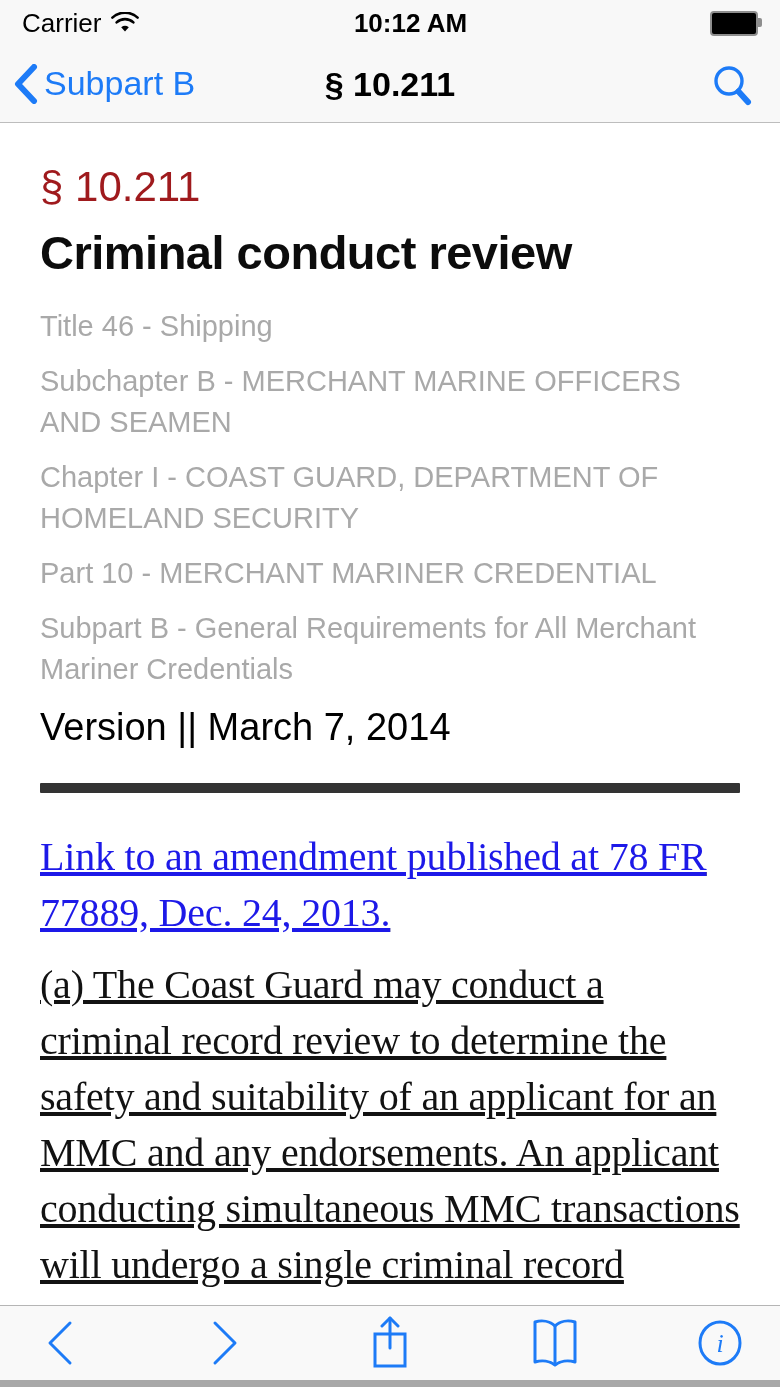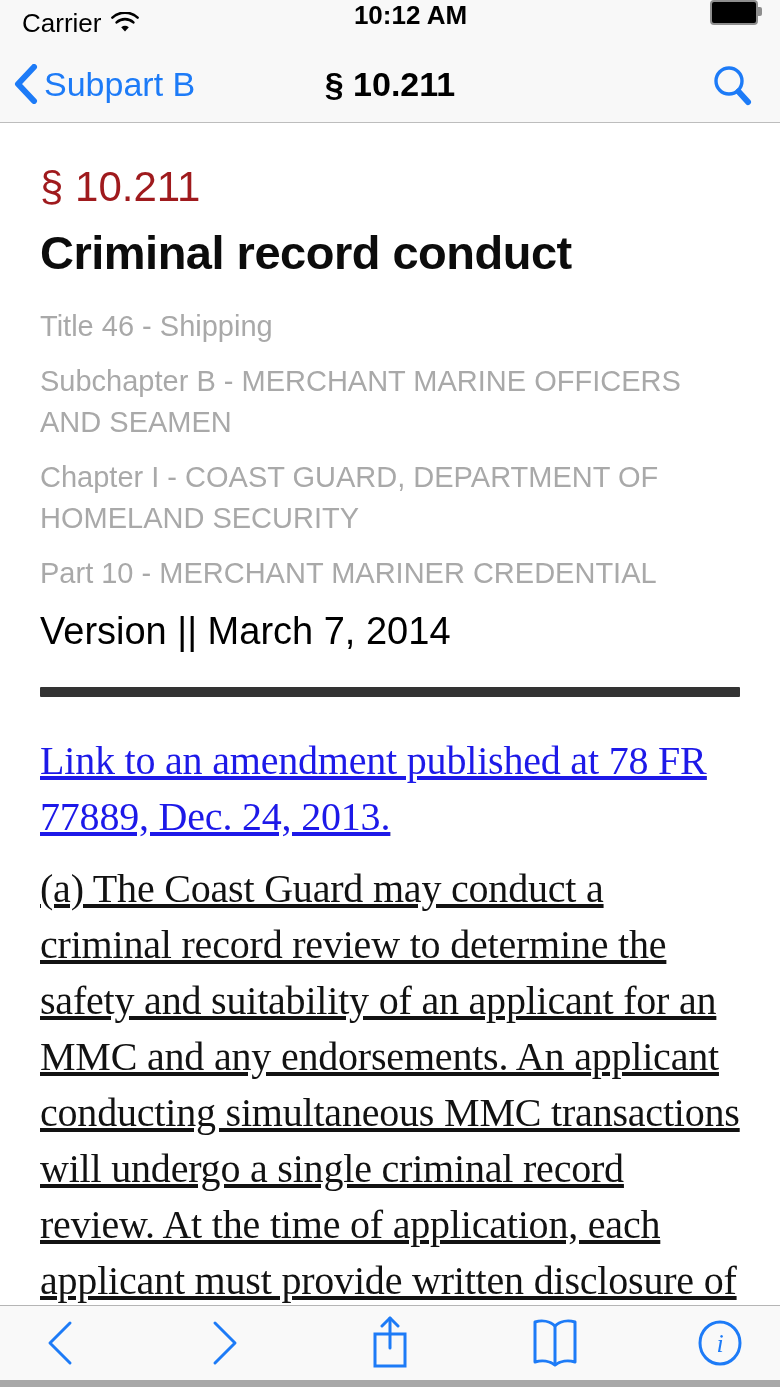--- a/index.html
+++ b/index.html
@@ -3,33 +3,33 @@
 <meta charset="utf-8">
 <style>
   html,body{margin:0;padding:0;background:#fff;}
   .screen{
     position:relative;width:780px;height:1387px;background:#ffffff;
     font-family:"Liberation Sans", sans-serif;overflow:hidden;
   }
   
   .statusbar{
     position:absolute;top:0;left:0;right:0;height:46px;background:#f8f8f8;
-    display:flex;justify-content:space-between;padding:0 22px;
+    display:flex;align-items:center;justify-content:space-between;padding:0 22px;
     box-sizing:border-box;color:#000;
   }
   .statusbar .left{display:flex;align-items:center;gap:10px;font-size:26px;}
   .statusbar .time{position:absolute;left:6px;right:0;text-align:center;font-size:26px;font-weight:600;margin-left:35px;}
   .battery{width:44px;height:21px;background:#000;border:2px solid #8e8e8e;border-radius:4px;position:relative;}
   .battery:after{content:"";position:absolute;right:-6px;top:5px;width:4px;height:9px;background:#8e8e8e;border-radius:0 2px 2px 0;}
   
   .navbar{
     position:absolute;top:46px;left:0;right:0;height:77px;background:#f8f8f8;
     border-bottom:1px solid #bdbdbd;display:flex;align-items:center;box-sizing:border-box;
   }
-  .nav-back{display:flex;align-items:center;gap:6px;color:#1d7bf7;font-size:34px;margin-left:14px;cursor:pointer;z-index:2;}
+  .nav-back{display:flex;gap:6px;color:#1d7bf7;font-size:34px;margin-left:14px;cursor:pointer;z-index:2;}
   .nav-title{position:absolute;left:0;right:0;text-align:center;font-size:34px;font-weight:700;color:#000;}
   .nav-search{position:absolute;right:26px;top:16px;z-index:2;cursor:pointer;}
   
   .content{position:absolute;top:123px;left:0;right:0;bottom:82px;background:#fff;padding:0 40px;box-sizing:border-box;overflow:hidden;}
   .section-number{margin-top:40px;font-size:42px;color:#9f1a1d;}
   .doc-title{margin-top:14px;font-size:47px;font-weight:700;color:#0c0c0c;letter-spacing:-0.5px;}
   .meta{margin-top:26px;}
   .meta-line{font-size:29px;color:#a9a9a9;line-height:41px;margin-bottom:14px;}
   .version-line{margin-top:16px;font-size:38px;color:#000;}
   .divider{height:10px;background:#333333;margin:34px 0 36px 0;border-radius:1px;}
@@ -87,27 +87,28 @@
         <svg width="44" height="46" viewBox="0 0 44 46">
           <circle cx="19" cy="19" r="13" fill="none" stroke="#1d7bf7" stroke-width="3.4"></circle>
           <line x1="28.5" y1="29.5" x2="38" y2="40" stroke="#1d7bf7" stroke-width="6" stroke-linecap="round"></line>
         </svg>
       </span>
     </div>
   </div>
 
   <div class="content">
     <div class="section-number">§ 10.211</div>
-    <div class="doc-title">Criminal record conduct</div>
+    <div class="doc-title">Criminal conduct review</div>
 
     <div class="meta">
       <div class="meta-line">Title 46 - Shipping</div>
       <div class="meta-line">Subchapter B - MERCHANT MARINE OFFICERS AND SEAMEN</div>
       <div class="meta-line">Chapter I - COAST GUARD, DEPARTMENT OF HOMELAND SECURITY</div>
       <div class="meta-line">Part 10 - MERCHANT MARINER CREDENTIAL</div>
+      <div class="meta-line">Subpart B - General Requirements for All Merchant Mariner Credentials</div>
     </div>
 
     <div class="version-line">Version || March 7, 2014</div>
 
     <div class="divider"></div>
 
     <div class="serif amendment">
       <a>Link to an amendment published at 78 FR 77889, Dec. 24, 2013.</a>
     </div>
 

